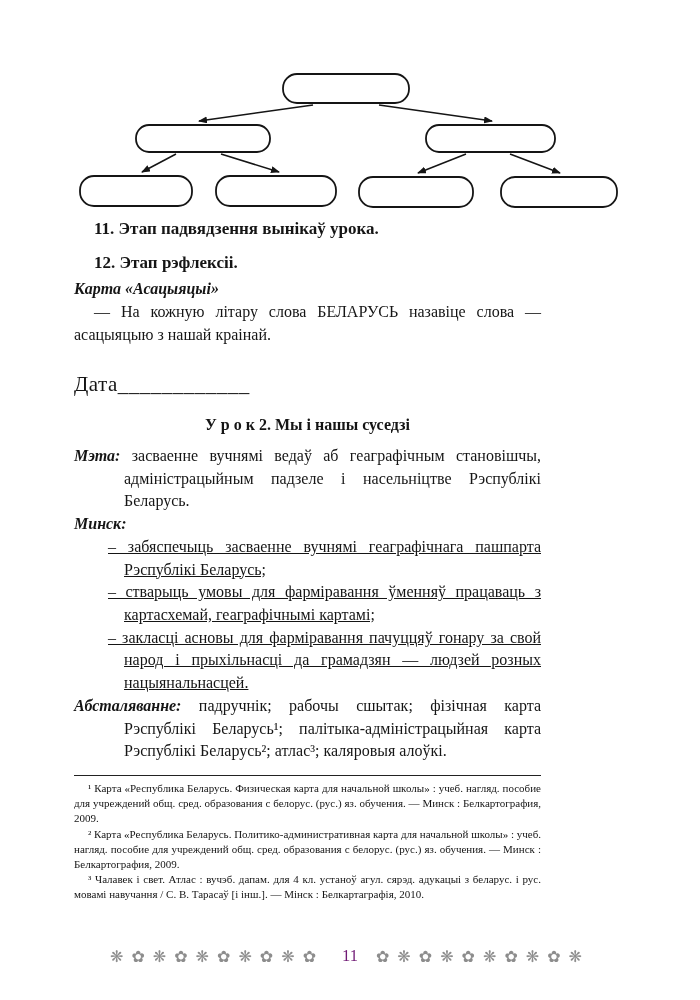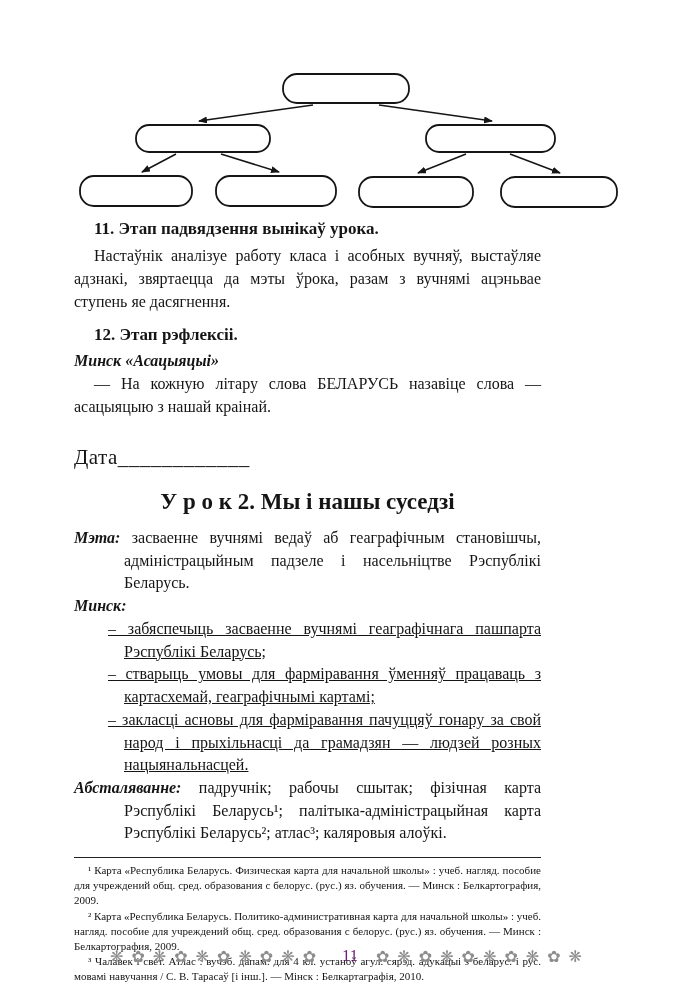--- a/index.html
+++ b/index.html
@@ -30,21 +30,21 @@
     margin: 4px 0 4px 0;
     text-indent: 20px;
     text-align: left;
   }
   .stage-heading.second { margin-top: 10px; margin-bottom: 3px; }
   .indent { text-indent: 20px; }
   .method { font-weight: bold; font-style: italic; }
   .date-line { margin-top: 24px !important; font-size: 21px; text-align: left; letter-spacing: .5px; }
   .lesson-title {
     margin: 14px 0 8px 0;
-    font-size: 23px;
+    font-size: 16px;
     font-weight: bold;
     text-align: center;
   }
   .hang { padding-left: 50px; text-indent: -50px; }
   .meta { margin-top: 2px !important; }
   .label { font-weight: bold; font-style: italic; }
   .label-line { text-align: left; }
   .task { padding-left: 50px; text-indent: -16px; text-decoration: underline; }
   .footnote-sep { border-top: 1px solid #222; margin: 12px 0 5px 0; height: 0; }
   .footnote { font-size: 11px; line-height: 1.38; text-indent: 14px; }
@@ -91,24 +91,23 @@
       <line x1="130" y1="146" x2="96" y2="164" marker-end="url(#ah)"></line>
       <line x1="175" y1="146" x2="233" y2="164" marker-end="url(#ah)"></line>
       <line x1="420" y1="146" x2="372" y2="165" marker-end="url(#ah)"></line>
       <line x1="464" y1="146" x2="514" y2="165" marker-end="url(#ah)"></line>
     </g>
   </svg>
 
   <div class="content">
 
     <h2 class="stage-heading">11. Этап падвядзення вынікаў урока.</h2>
-    <p class="indent">Настаўнік аналізуе работу класа і асобных вучняў, выстаўляе адзнакі, звяртаецца да мэты ўрока, разам з вучнямі ацэньвае ступень яе дасягнення.</p>
 
     <h2 class="stage-heading second">12. Этап рэфлексіі.</h2>
-    <p class="method">Минск «Асацыяцыі»</p>
+    <p class="method">Карта «Асацыяцыі»</p>
     <p class="indent">— На кожную літару слова БЕЛАРУСЬ назавіце слова — асацыяцыю з нашай краінай.</p>
 
     <p class="date-line"><span>Дата</span><span>____________</span></p>
 
     <h1 class="lesson-title">У р о к  2. Мы і нашы суседзі</h1>
 
     <p class="hang meta"><span class="label">Мэта:</span><span> засваенне вучнямі ведаў аб геаграфічным становішчы, адміністрацыйным падзеле і насельніцтве Рэспублікі Беларусь.</span></p>
 
     <p class="label-line"><span class="label">Минск:</span></p>
 

